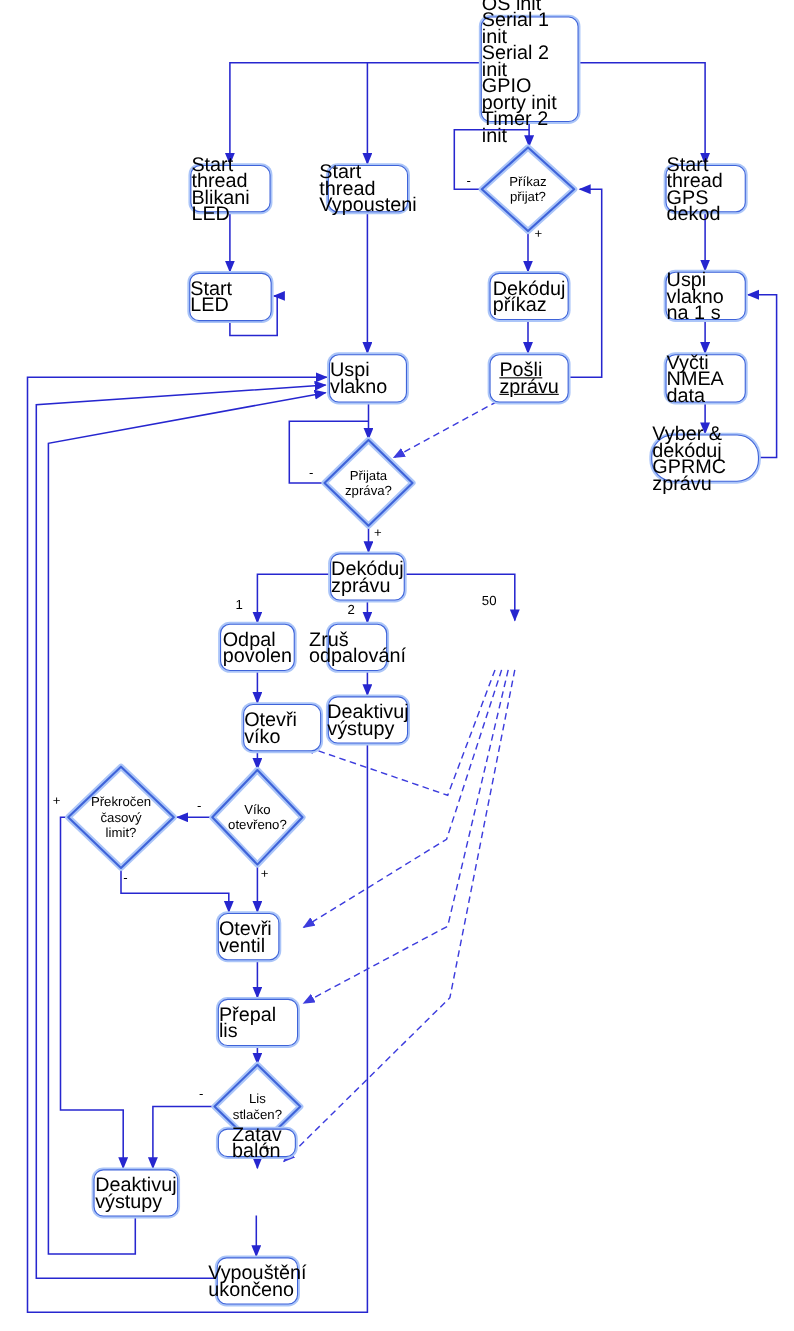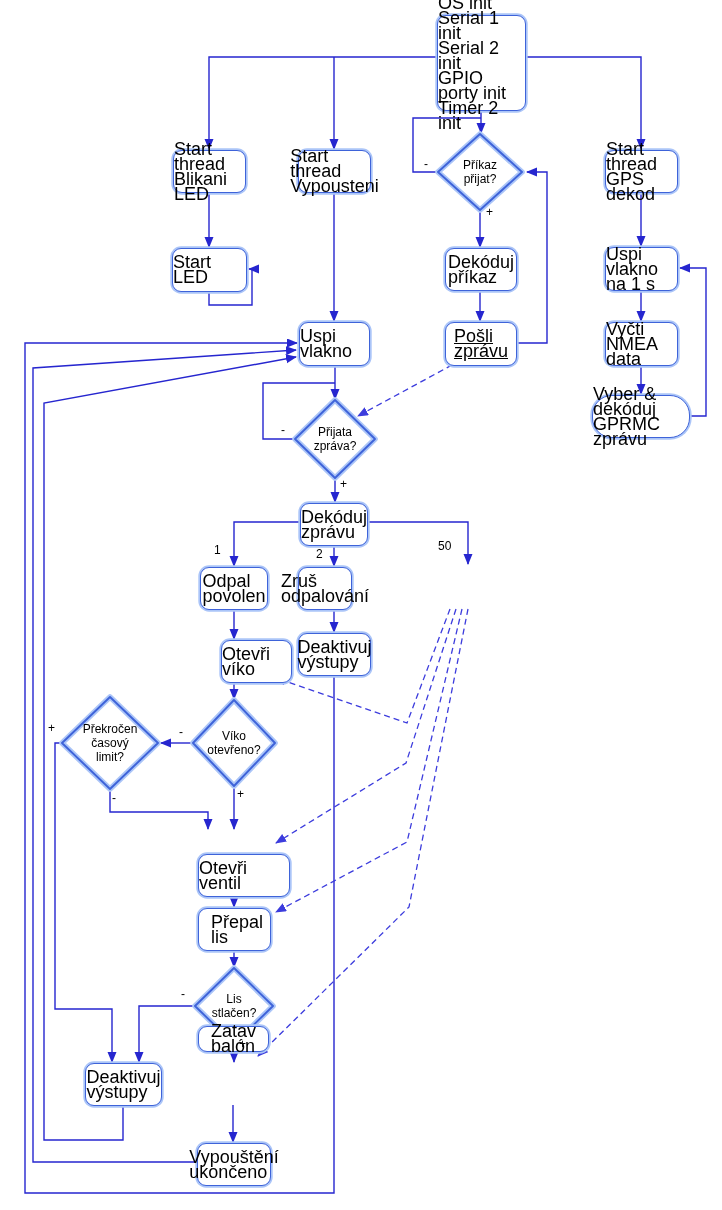--- a/index.html
+++ b/index.html
@@ -127,22 +127,22 @@
 GPRMC zprávu</div>
   <div class="node" style="left:300px;top:503px;width:68px;height:43px;">Dekóduj
 zprávu</div>
   <div class="node" style="left:200px;top:567px;width:68px;height:43px;">Odpal
 povolen</div>
   <div class="node" style="left:298px;top:567px;width:54px;height:43px;">Zruš
 odpalování</div>
   <div class="node" style="left:199px;top:640px;width:71px;height:43px;margin-left:22px;">Otevři víko</div>
   <div class="node" style="left:298px;top:633px;width:73px;height:43px;">Deaktivuj
 výstupy</div>
-  <div class="node" style="left:198px;top:854px;width:92px;height:43px;">Otevři ventil</div>
-  <div class="node" style="left:198px;top:908px;width:73px;height:43px;padding-left:12px;">Přepal lis</div>
+  <div class="node" style="left:198px;top:830px;width:56px;height:43px;">Otevři ventil</div>
+  <div class="node" style="left:198px;top:908px;width:73px;height:43px;">Přepal lis</div>
   <div class="node" style="left:85px;top:1063px;width:77px;height:43px;">Deaktivuj
 výstupy</div>
   <div class="node" style="left:198px;top:1026px;width:71px;height:26px;">Zatav
 balón</div>
   <div class="node" style="left:197px;top:1143px;width:74px;height:43px;">Vypouštění
 ukončeno</div>
 
   <div class="dlbl" style="left:435px;top:152px;width:90px;height:40px;">Příkaz
 přijat?</div>
   <div class="dlbl" style="left:290px;top:419px;width:90px;height:40px;">Přijata

